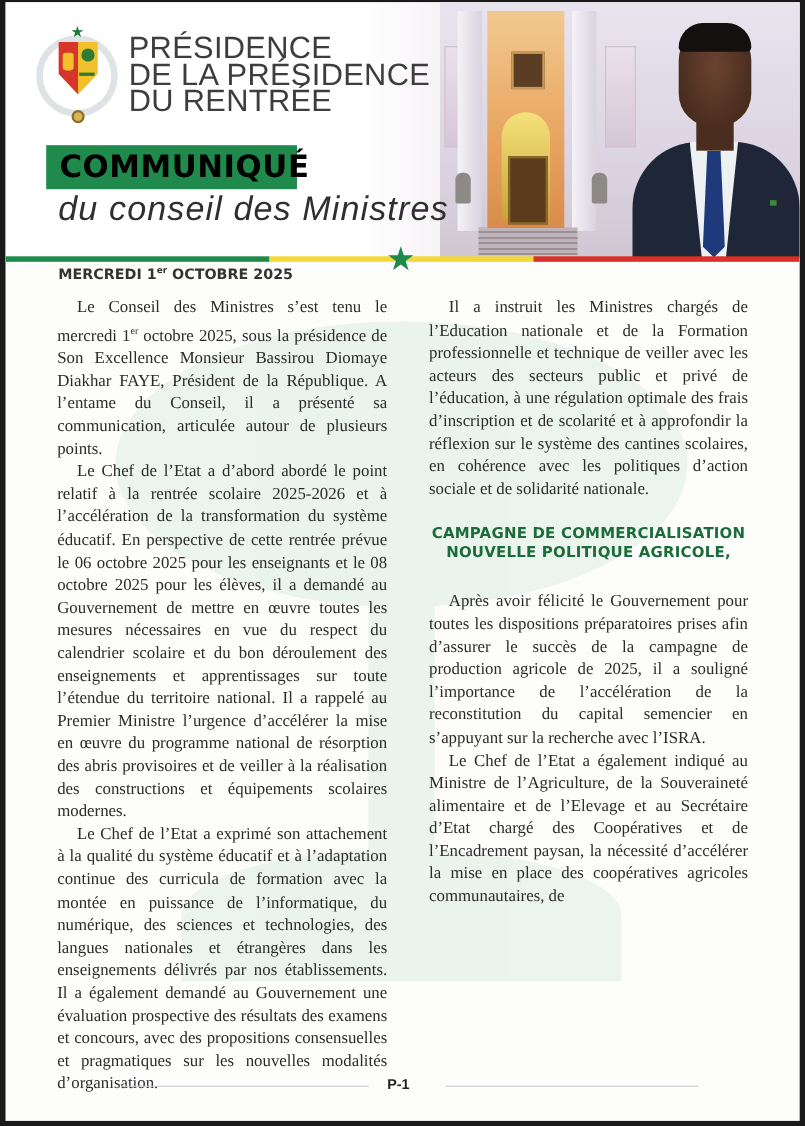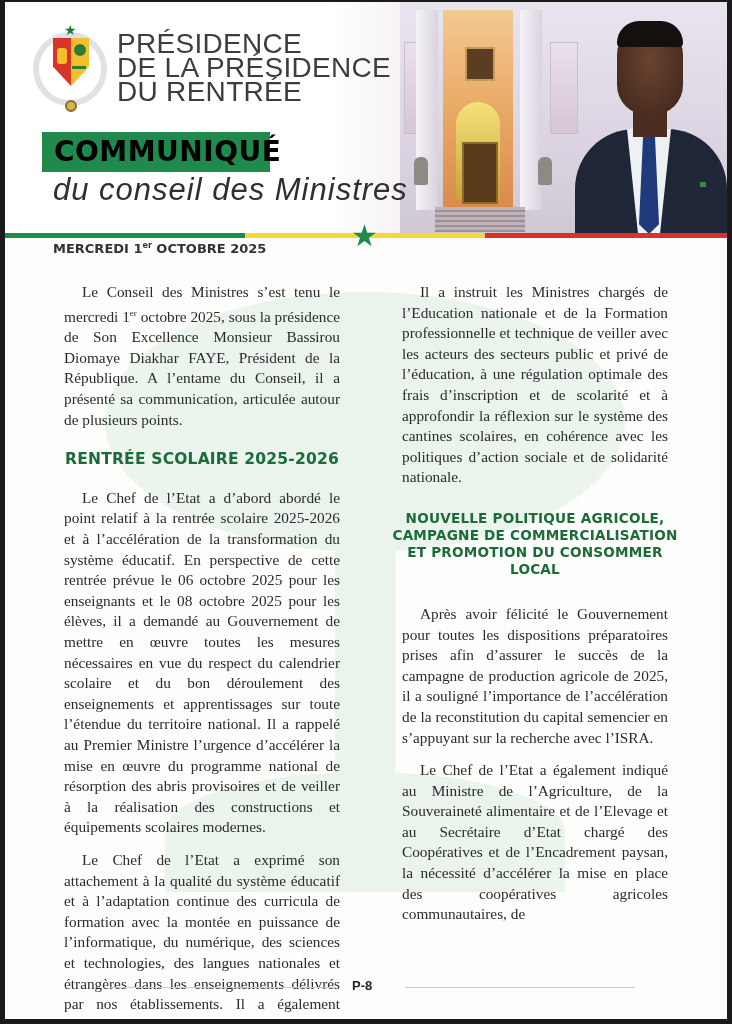--- a/index.html
+++ b/index.html
@@ -47,21 +47,21 @@
   .flag-star{position:absolute;left:346px;top:219px;color:#1f8a4c;font-size:30px;line-height:30px;font-family:"DejaVu Sans",sans-serif;}
   
   .watermark{position:absolute;left:40px;top:250px;width:640px;height:700px;opacity:0.08;}
   .watermark .trunk{position:absolute;left:290px;top:120px;width:60px;height:460px;background:#1f8a4c;border-radius:30px;}
   .watermark .canopy{position:absolute;left:60px;top:40px;width:520px;height:260px;background:#1f8a4c;border-radius:50%;}
   .watermark .roots{position:absolute;left:120px;top:520px;width:400px;height:120px;background:#1f8a4c;border-radius:50% 50% 0 0;}
   
   .col-text{position:absolute;font-size:15.3px;line-height:20.6px;color:#2b2b2b;text-align:justify;hyphens:auto;}
   .col-left{left:47px;top:268px;width:300px;}
   .col-right{left:385px;top:268px;width:290px;}
-  .col-text p{margin:12px;text-indent:18px;}
+  .col-text p{margin:0;text-indent:18px;}
   .col-text p sup{font-size:9px;}
   .section-title{font-family:"DejaVu Sans",sans-serif;font-weight:bold;color:#1c6b3a;text-align:center;letter-spacing:0.2px;}
   .st1{font-size:15.5px;margin:19px 0 18px 0;text-indent:0;}
   .st2{font-size:13.6px;line-height:17px;margin:22px 0 26px 0;}
   .footer-line{position:absolute;top:985px;height:1px;background:#c9cdd1;}
   .fl-left{left:105px;width:225px;}
   .fl-right{left:400px;width:230px;}
   .page-num{position:absolute;left:347px;top:976px;font-family:"Liberation Sans",sans-serif;font-weight:bold;font-size:13px;color:#222;}
 </style>
 </head>
@@ -123,32 +123,30 @@
   </div>
 
   <div class="watermark">
     <div class="canopy"></div>
     <div class="trunk"></div>
     <div class="roots"></div>
   </div>
 
   <div class="col-text col-left">
     <p><span>Le Conseil des Ministres s’est tenu le mercredi 1</span><sup>er</sup><span> octobre 2025, sous la présidence de Son Excellence Monsieur Bassirou Diomaye Diakhar FAYE, Président de la République. A l’entame du Conseil, il a présenté sa communication, articulée autour de plusieurs points.</span></p>
-    <div class="section-title st1">RENTRÉE SCOLAIRE 2025-2026</div>
     <p>Le Chef de l’Etat a d’abord abordé le point relatif à la rentrée scolaire 2025-2026 et à l’accélération de la transformation du système éducatif. En perspective de cette rentrée prévue le 06 octobre 2025 pour les enseignants et le 08 octobre 2025 pour les élèves, il a demandé au Gouvernement de mettre en œuvre toutes les mesures nécessaires en vue du respect du calendrier scolaire et du bon déroulement des enseignements et apprentissages sur toute l’étendue du territoire national. Il a rappelé au Premier Ministre l’urgence d’accélérer la mise en œuvre du programme national de résorption des abris provisoires et de veiller à la réalisation des constructions et équipements scolaires modernes.</p>
     <p>Le Chef de l’Etat a exprimé son attachement à la qualité du système éducatif et à l’adaptation continue des curricula de formation avec la montée en puissance de l’informatique, du numérique, des sciences et technologies, des langues nationales et étrangères dans les enseignements délivrés par nos établissements. Il a également demandé au Gouvernement une évaluation prospective des résultats des examens et concours, avec des propositions consensuelles et pragmatiques sur les nouvelles modalités d’organisation.</p>
   </div>
 
   <div class="col-text col-right">
     <p>Il a instruit les Ministres chargés de l’Education nationale et de la Formation professionnelle et technique de veiller avec les acteurs des secteurs public et privé de l’éducation, à une régulation optimale des frais d’inscription et de scolarité et à approfondir la réflexion sur le système des cantines scolaires, en cohérence avec les politiques d’action sociale et de solidarité nationale.</p>
     <div class="section-title st2">
+      <div>CAMPAGNE DE COMMERCIALISATION</div>
       <div>NOUVELLE POLITIQUE AGRICOLE,</div>
-      <div>CAMPAGNE DE COMMERCIALISATION</div>
-      <div>ET PROMOTION DU CONSOMMER LOCAL</div>
     </div>
     <p>Après avoir félicité le Gouvernement pour toutes les dispositions préparatoires prises afin d’assurer le succès de la campagne de production agricole de 2025, il a souligné l’importance de l’accélération de la reconstitution du capital semencier en s’appuyant sur la recherche avec l’ISRA.</p>
     <p>Le Chef de l’Etat a également indiqué au Ministre de l’Agriculture, de la Souveraineté alimentaire et de l’Elevage et au Secrétaire d’Etat chargé des Coopératives et de l’Encadrement paysan, la nécessité d’accélérer la mise en place des coopératives agricoles communautaires, de</p>
   </div>
 
   <div class="footer-line fl-left"></div>
-  <div class="page-num">P-8</div>
+  <div class="page-num">P-1</div>
   <div class="footer-line fl-right"></div>
 </div>
 
 </body></html>

